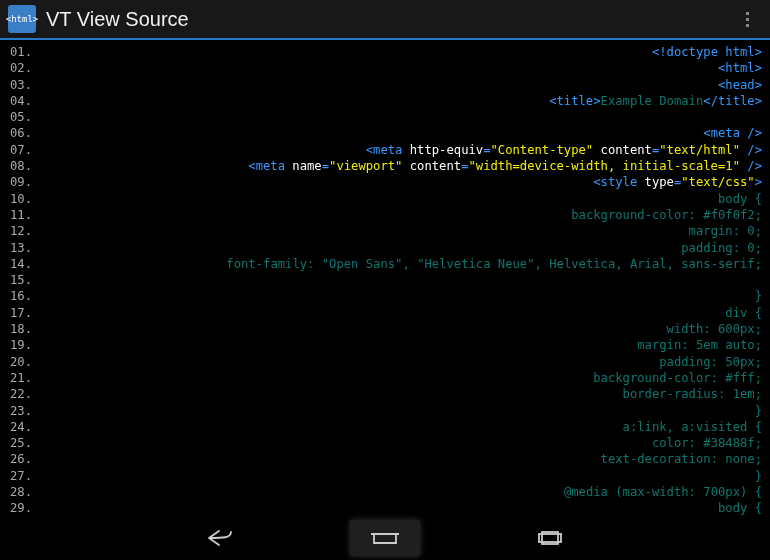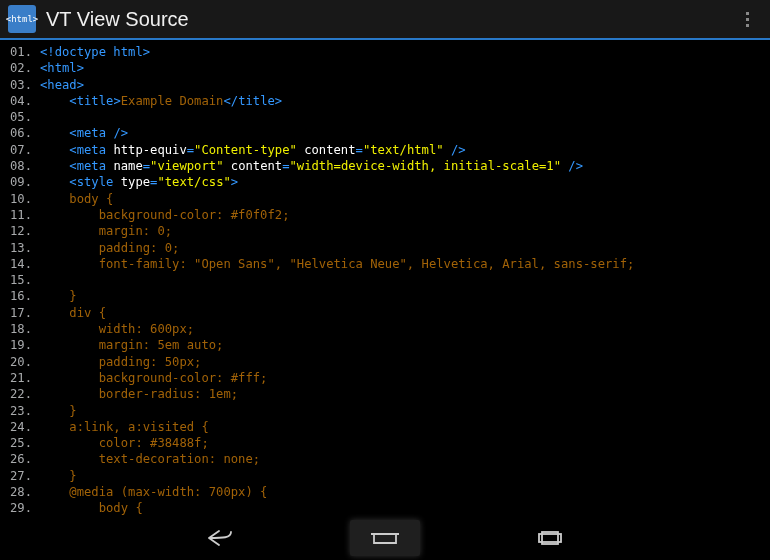--- a/index.html
+++ b/index.html
@@ -52,25 +52,25 @@
     padding: 4px 8px 0 8px;
     font-family: "DejaVu Sans Mono", Consolas, monospace;
     font-size: 12.2px;
     line-height: 16.3px;
     color: #e8e8e8;
     overflow: hidden;
     white-space: pre;
   }
   .line { display: flex; }
   .num { width: 32px; color: #a8aaac; text-align: right; padding-right: 8px; flex-shrink: 0; user-select: none; }
-  .txt { flex: 1; }
+  .txt { flex: 1; text-align: right; }
   .t-tag { color: #3498ff; }
   .t-attr { color: #ffffff; }
   .t-str { color: #f0f000; }
-  .t-plain { color: #a16207; }
+  .t-plain { color: #0f766e; }
   
   .nav-bar {
     height: 40px;
     background: #000;
     display: flex;
     align-items: center;
     justify-content: center;
     gap: 95px;
   }
   .nav-btn {

